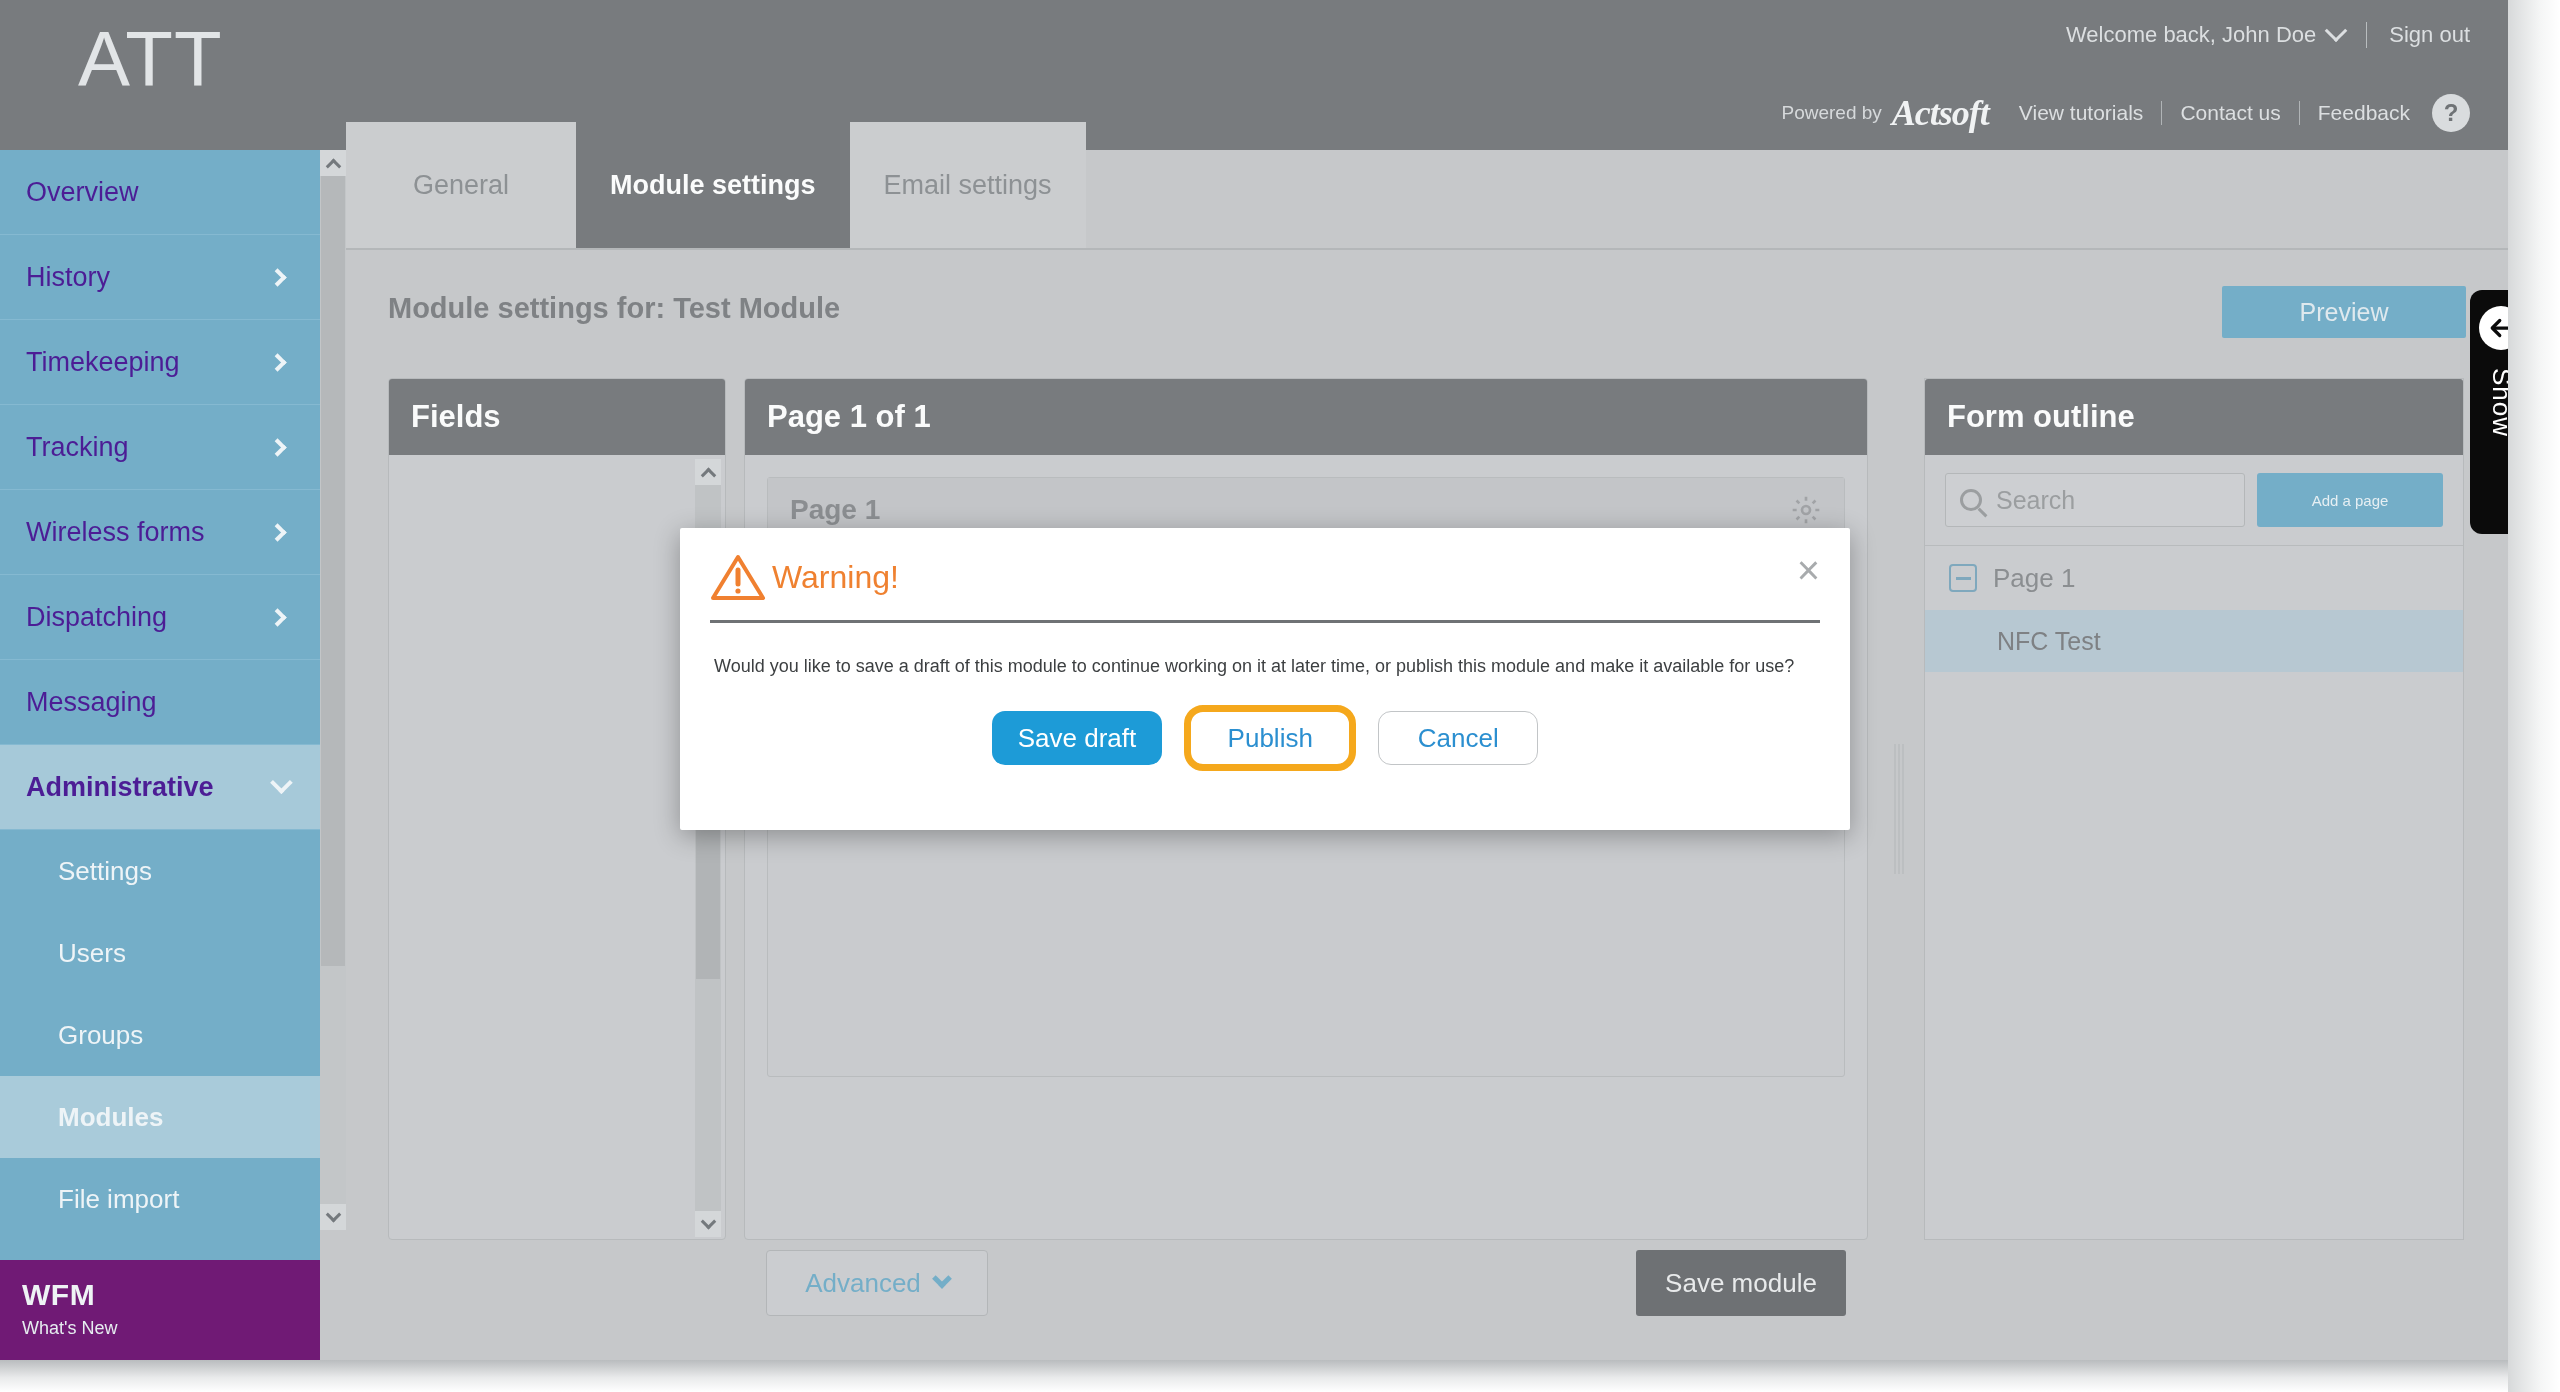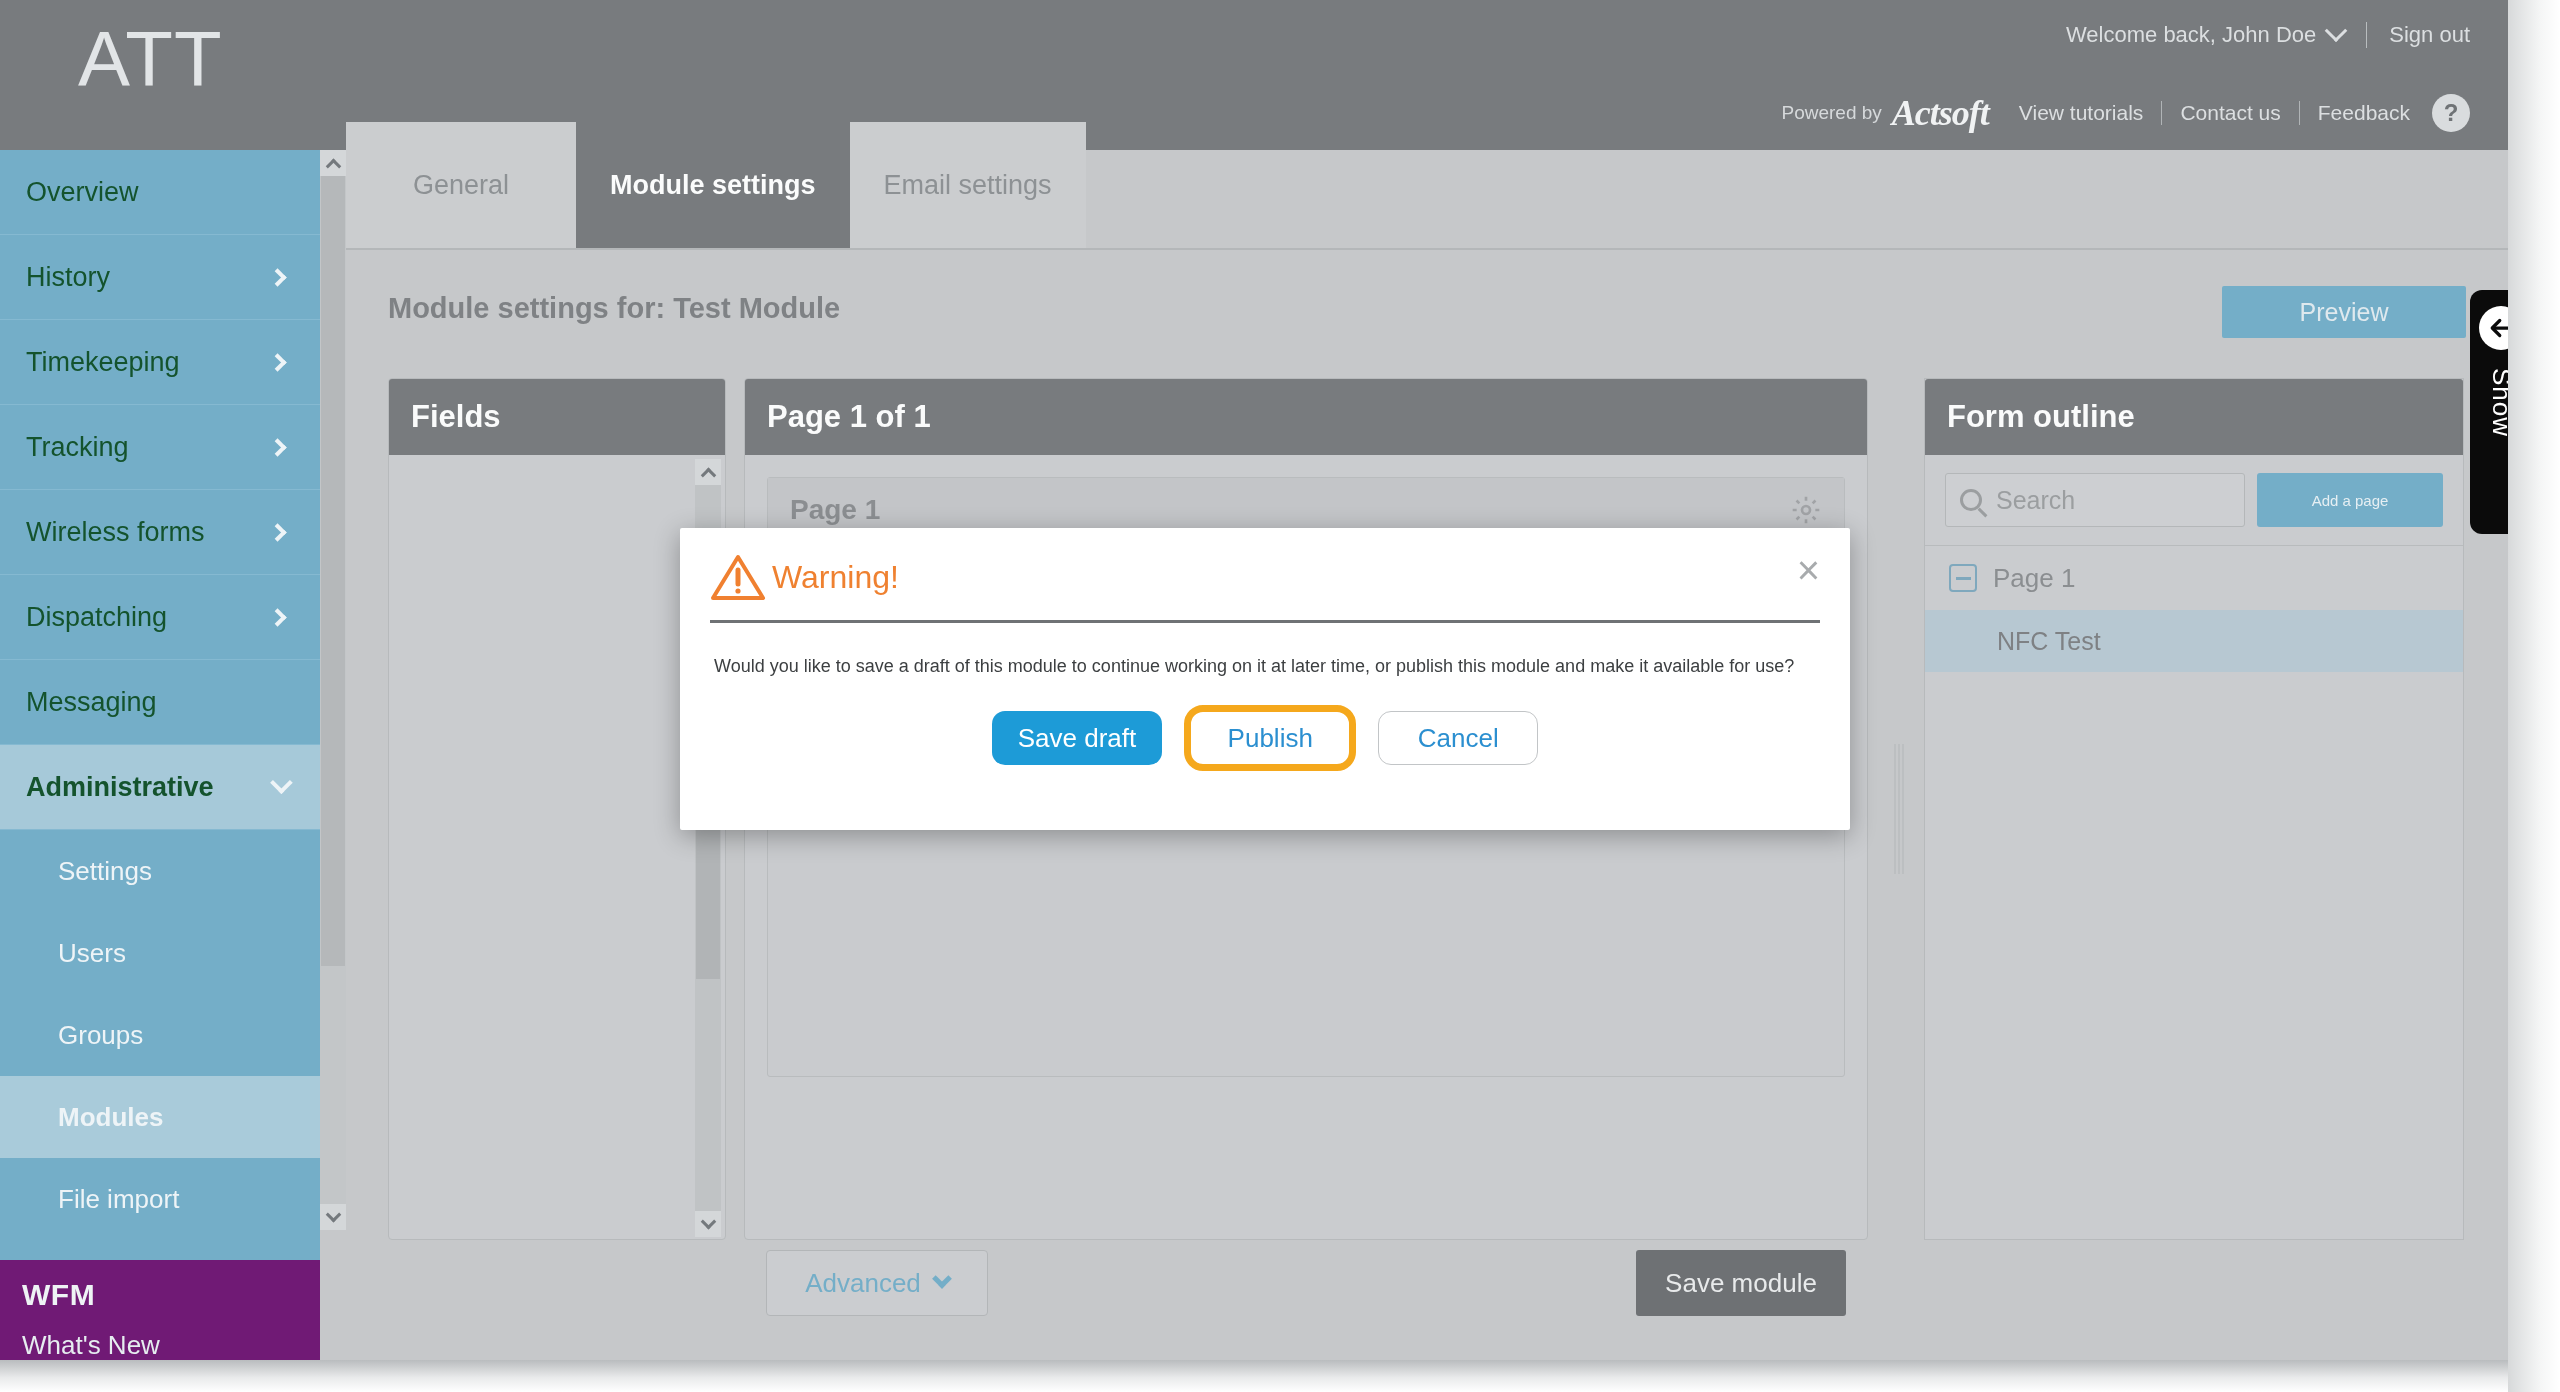--- a/index.html
+++ b/index.html
@@ -77,21 +77,21 @@
     position: absolute; left: 0; top: 150px;
     width: 320px; height: 1210px;
     background: #74aec8;
     overflow: hidden;
   }
   .nav-item {
     position: relative;
     height: 85px;
     display: flex; align-items: center;
     padding-left: 26px; padding-right: 26px;
-    color: #14532d; font-size: 27px;
+    color: #4c1d95; font-size: 27px;
     border-bottom: 1px solid #85b9d1;
     cursor: pointer;
   }
   .nav-item .caret-r {
     position: absolute; right: 36px;
     width: 13px; height: 13px;
     border-top: 4px solid #eef4f7; border-right: 4px solid #eef4f7;
     transform: rotate(45deg);
   }
   .nav-item .caret-d {
@@ -113,21 +113,21 @@
   }
   .nav-sub.active { background: #a9cbda; font-weight: 700; }
   .wfm-block {
     position: absolute; left: 0; top: 1260px;
     width: 320px; height: 132px;
     background: #701a75;
     padding: 18px 0 0 22px;
     color: #eef3f5;
   }
   .wfm-title { font-size: 30px; font-weight: 700; letter-spacing: .5px; }
-  .wfm-sub { font-size: 26px; margin-top: 18px; color:#e6edf0; }
+  .wfm-sub { font-size: 18px; margin-top: 6px; color:#e6edf0; }
 
   
   .sb-scroll {
     position: absolute; left: 320px; top: 150px;
     width: 26px; height: 1080px;
     background: #c3c6c8;
   }
   .sb-arrow {
     position:absolute; left:0; width: 26px; height: 26px;
     display:flex; align-items:center; justify-content:center;

